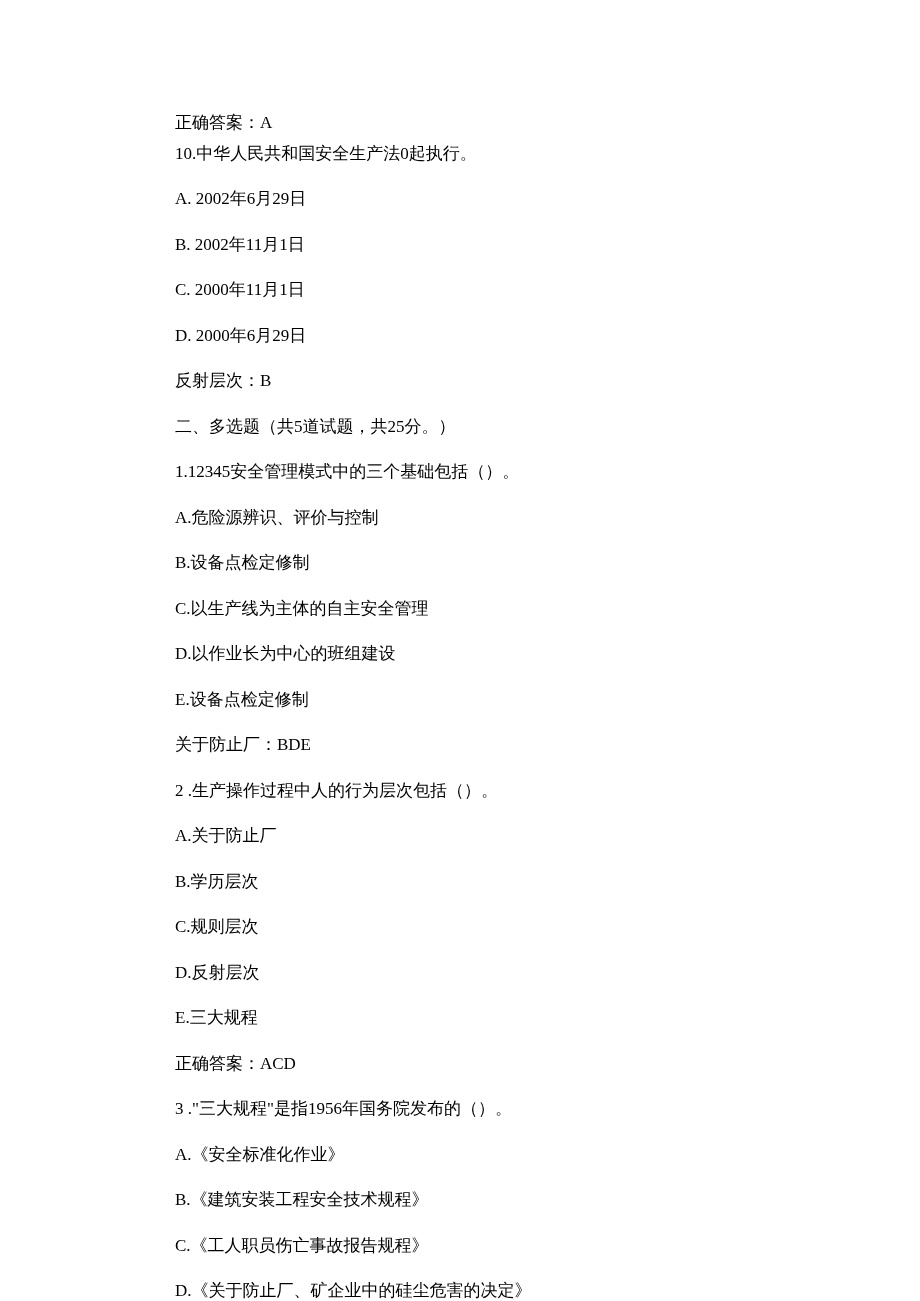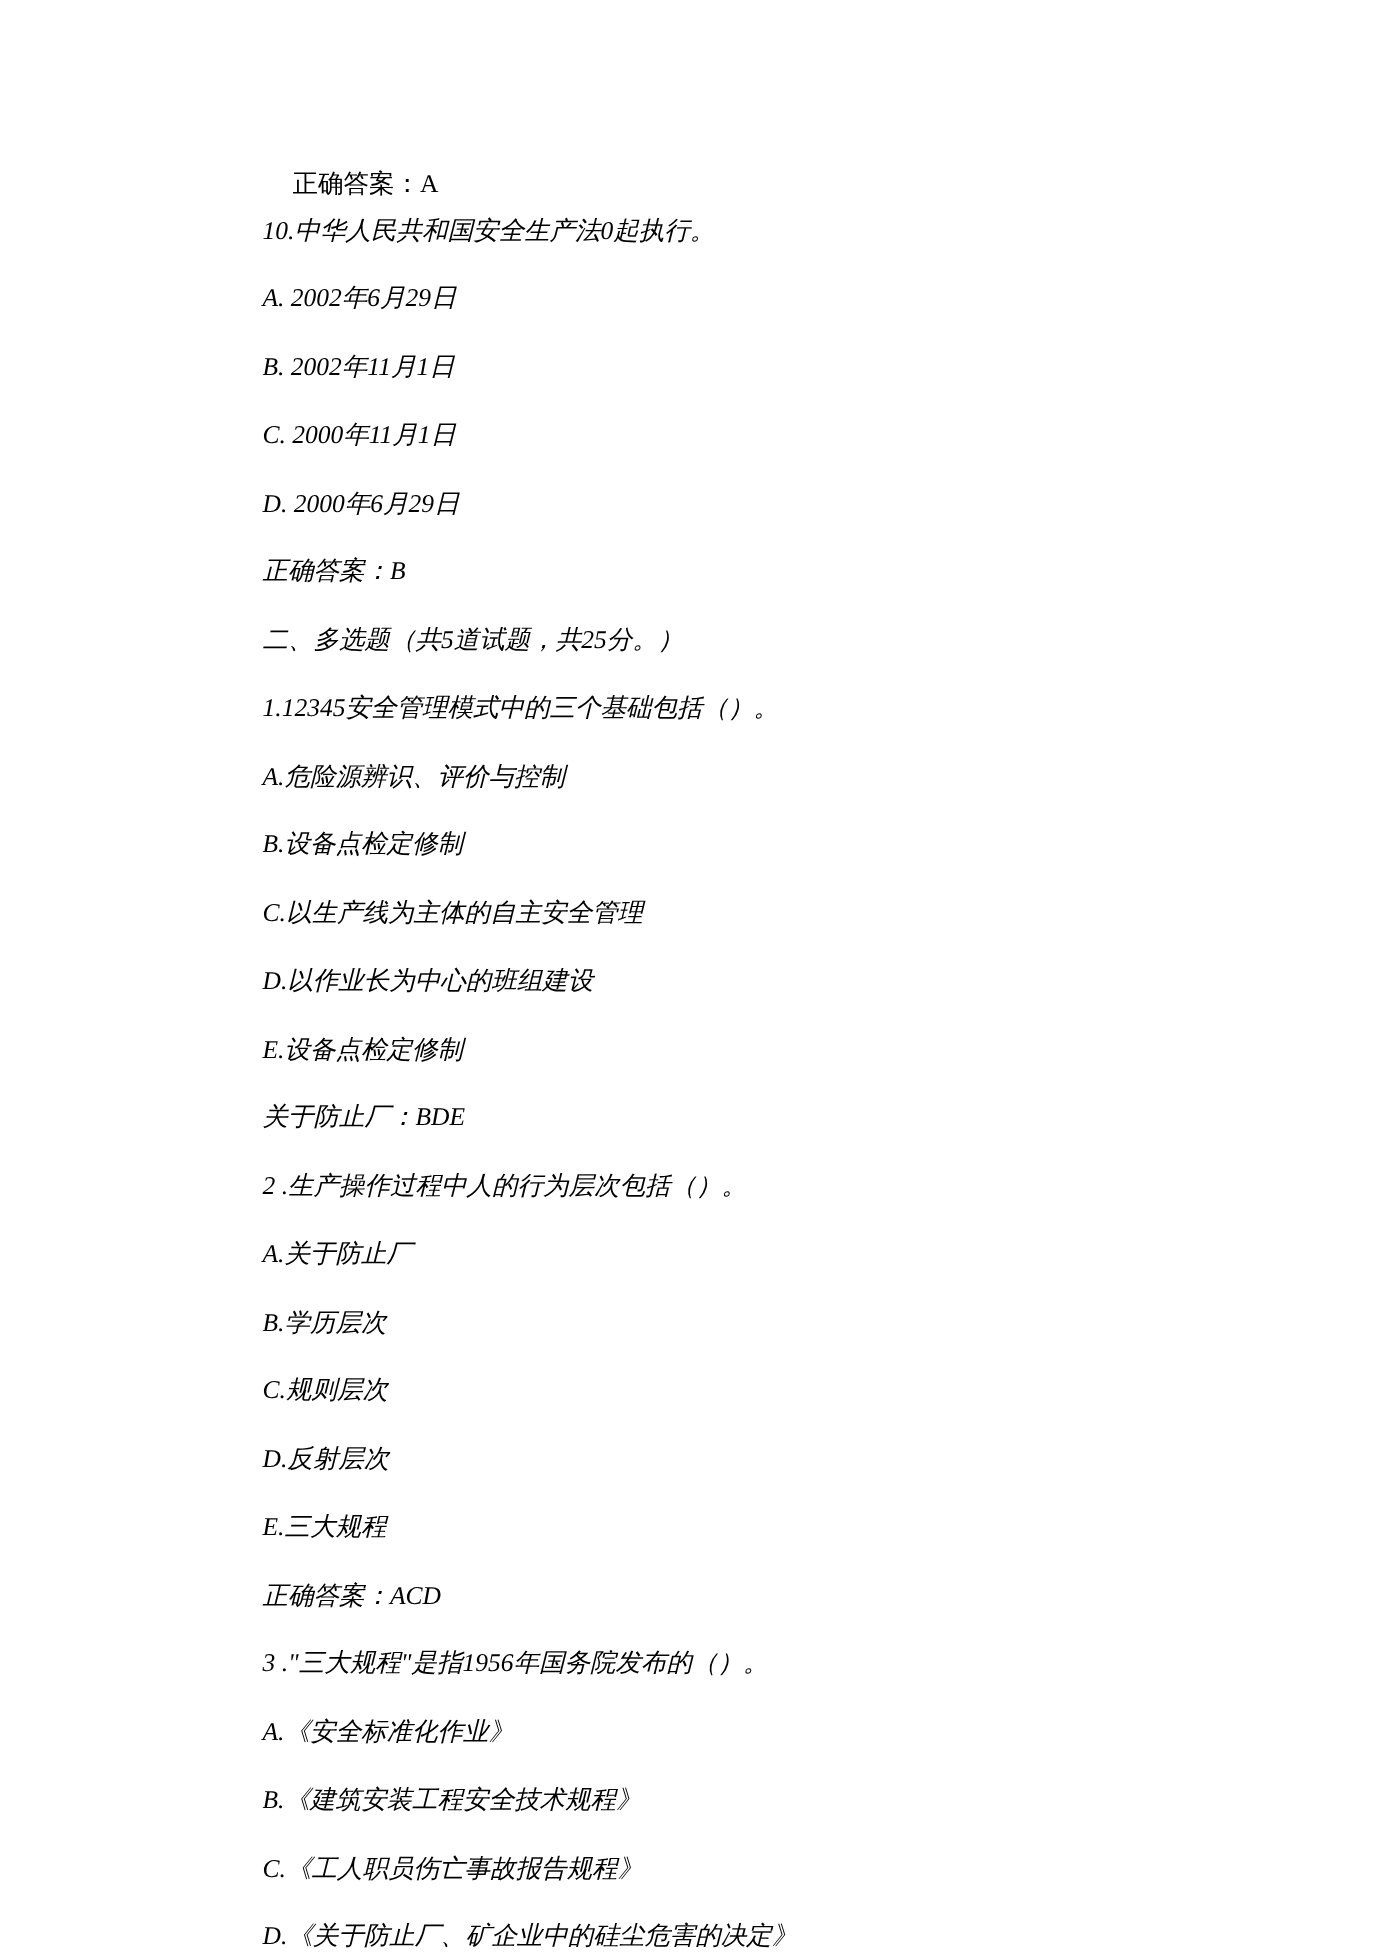--- a/index.html
+++ b/index.html
@@ -11,37 +11,35 @@
       background: #ffffff;
       font-family: "SimSun", "宋体", serif;
       font-size: 17px;
       color: #000000;
       width: 920px;
       padding: 110px 175px 80px 175px;
       line-height: 1.5;
     }
     .line {
       margin-bottom: 20px;
-      font-style: italic;
     }
     .line-sm {
       margin-bottom: 5px;
-      margin-left: 20px;
     }
   </style>
 </head>
 <body>
 
 <div class="line-sm">正确答案：A</div>
 <div class="line">10.中华人民共和国安全生产法0起执行。</div>
 <div class="line">A.  2002年6月29日</div>
 <div class="line">B.  2002年11月1日</div>
 <div class="line">C.  2000年11月1日</div>
 <div class="line">D.  2000年6月29日</div>
-<div class="line">正确答案：B</div>
+<div class="line">反射层次：B</div>
 
 <div class="line">二、多选题（共5道试题，共25分。）</div>
 
 <div class="line">1.12345安全管理模式中的三个基础包括（）。</div>
 <div class="line">A.危险源辨识、评价与控制</div>
 <div class="line">B.设备点检定修制</div>
 <div class="line">C.以生产线为主体的自主安全管理</div>
 <div class="line">D.以作业长为中心的班组建设</div>
 <div class="line">E.设备点检定修制</div>
 <div class="line">关于防止厂：BDE</div>

